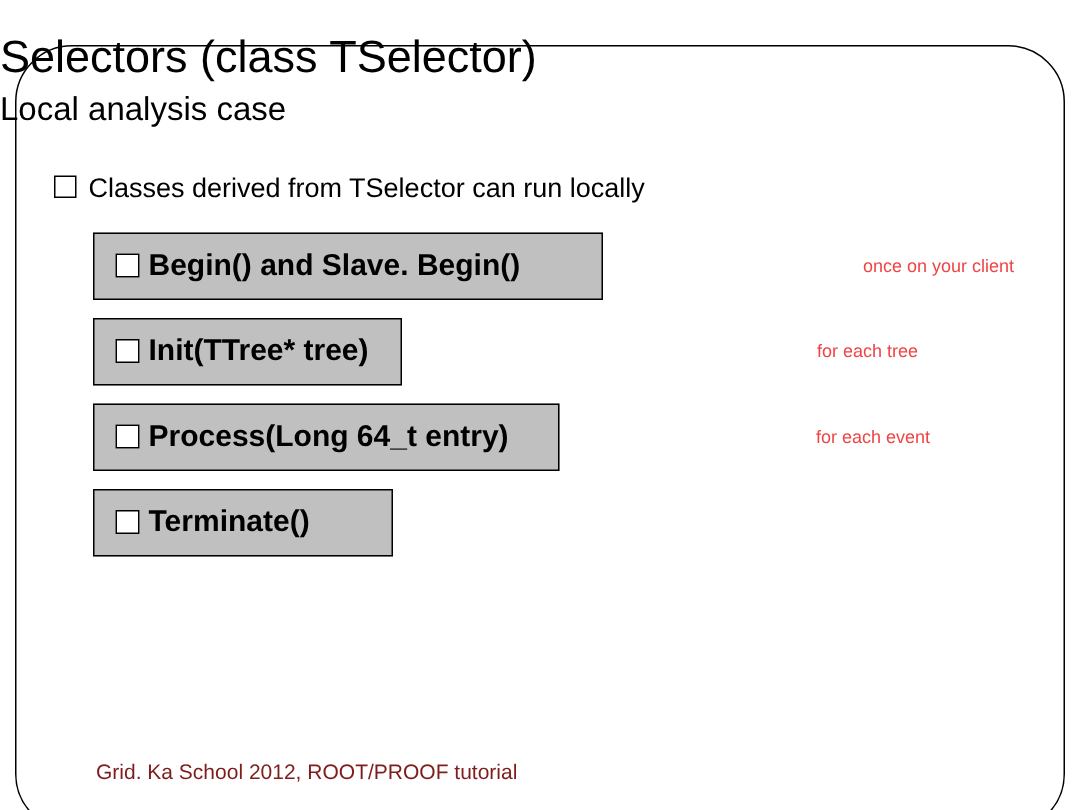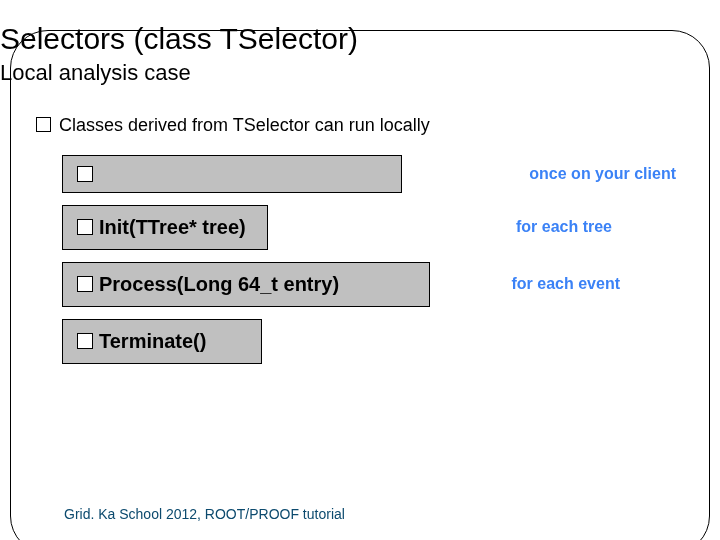--- a/index.html
+++ b/index.html
@@ -73,38 +73,37 @@
     display: inline-flex;
     align-items: center;
   }
   .method-box .sq {
     width: 14px;
     height: 14px;
     margin-right: 6px;
   }
   .row1 .method-box { width: 340px; box-sizing: border-box; }
   .row2 .method-box { width: 206px; box-sizing: border-box; }
-  .row3 .method-box { width: 368px; box-sizing: border-box; }
+  .row3 .method-box { width: 311px; box-sizing: border-box; }
   .row4 .method-box { width: 200px; box-sizing: border-box; }
   .annot {
-    font-size: 16px;
+    font-size: 12px;
     margin-left: auto;
     padding-left: 16px;
-    color: #3b82f6;
-    font-weight: bold;
+    color: #ef4444;
   }
   .row1 .annot { margin-right: 8px; }
   .row2 .annot { margin-right: 72px; }
   .row3 .annot { margin-right: 64px; }
   .footer {
     position: absolute;
     left: 64px;
     bottom: 40px;
     font-size: 14px;
-    color: #0c4a6e;
+    color: #7f1d1d;
     margin-top: 20px;
   }
 </style>
 </head>
 <body>
 
 <div class="slide">
   <div class="slide-border"></div>
 
   <div class="title">Selectors (class TSelector)</div>
@@ -113,20 +112,21 @@
   <div class="body">
     <div class="bullet-l1">
       <span class="sq"></span><span>Classes derived from TSelector can run locally</span>
     </div>
 
     <div class="method-list">
 
       <div class="method-row row1">
         <div class="method-box">
           <span class="sq"></span>
+            <span>Begin() and Slave. Begin()</span>
         </div>
         <div class="annot">once on your client</div>
       </div>
 
       <div class="method-row row2">
         <div class="method-box">
           <span class="sq"></span>
             <span>Init(TTree* tree)</span>
         </div>
         <div class="annot">for each tree</div>

